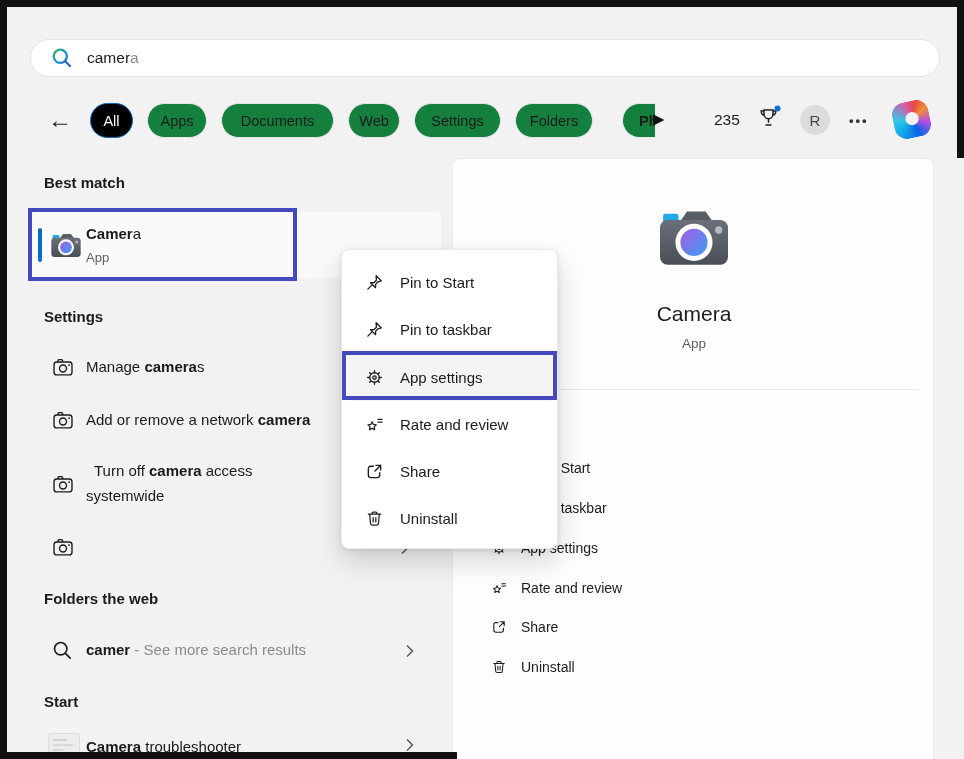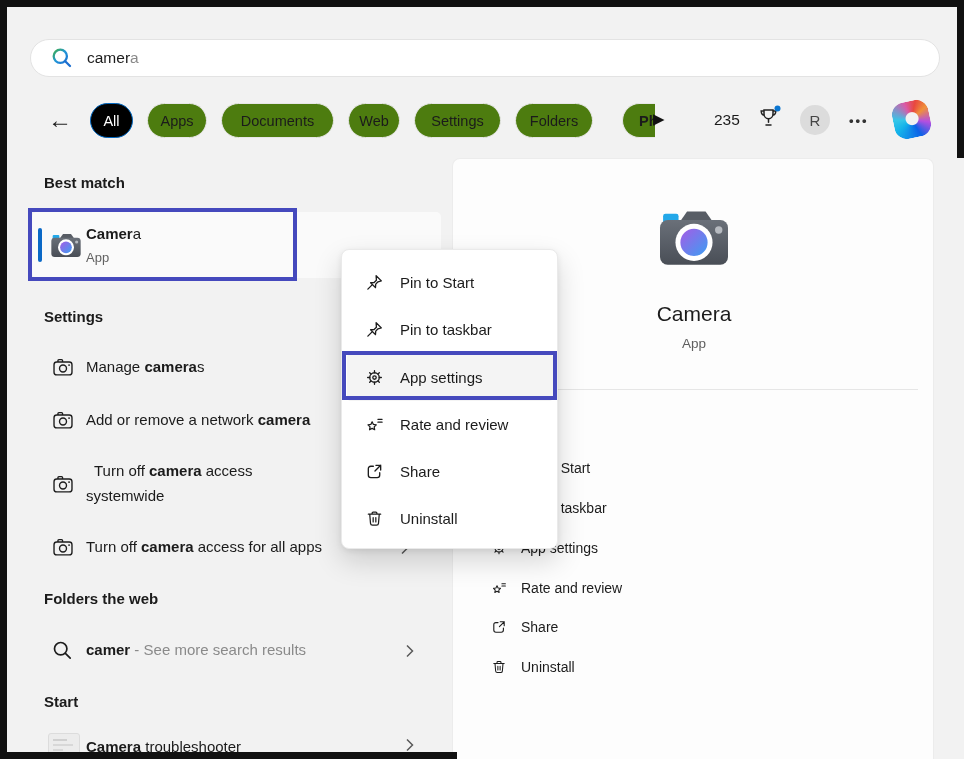--- a/index.html
+++ b/index.html
@@ -8,21 +8,21 @@
          font-family:"Liberation Sans",sans-serif;color:#1b1b1b;overflow:hidden;margin:0 auto;}
   .abs{position:absolute;}
   .black{background:#111;}
   .b{font-weight:700;}
   .m{color:#8a8a8a;font-weight:400;}
   
   .searchbox{left:30px;top:39px;width:910px;height:38px;background:#fff;border:1px solid #e3e3e3;
              border-radius:19px;display:flex;align-items:center;padding-left:20px;}
   .searchtext{margin-left:14px;font-size:15.5px;}
   
-  .pill{position:absolute;top:103px;height:35px;border-radius:18px;background:#4d7c0f;border:1px solid #e7e7e7;
+  .pill{position:absolute;top:103px;height:35px;border-radius:18px;background:#15803d;border:1px solid #e7e7e7;
         display:flex;align-items:center;justify-content:center;font-size:14.5px;color:#1b1b1b;}
   .pill.active{background:#000000;border-color:#0067c0;color:#fff;}
   .pill.clipped{border-radius:18px 0 0 18px;border-right:none;overflow:hidden;justify-content:flex-start;padding-left:16px;}
   
   .heading{position:absolute;left:44px;font-size:15px;font-weight:700;}
   .lrow-text{font-size:15px;white-space:nowrap;}
   .sub{font-size:13px;color:#616161;}
   .chev{position:absolute;width:14px;height:14px;}
   
   .overlay{left:452px;top:158px;width:512px;height:601px;background:#f2f2f2;z-index:2;}
@@ -206,21 +206,20 @@
     <span class="abs" style="left:52px;top:11px;">
       <svg width="22" height="22" viewBox="0 0 24 24">
           <g fill="none" stroke="#1d1d1d" stroke-width="1.5">
         <rect x="2.2" y="5.5" width="19.6" height="14" rx="3"></rect>
         <path d="M6.5 5.5V3.9c0-.6.4-1 1-1h3c.6 0 1 .4 1 1v1.6"></path>
         <circle cx="12" cy="12.5" r="3.8"></circle>
           </g>
         <circle cx="18.6" cy="8.8" r="1" fill="#1d1d1d"></circle>
         </svg>
     </span>
-    <span class="abs lrow-text" style="left:86px;top:12px;"><span>Turn off </span><span class="b">camera</span><span> access for all apps</span></span>
     <span class="chev" style="left:398px;top:15px;">
       <svg width="14" height="14" viewBox="0 0 14 14">
           <path d="M4 1.5l5.5 5.5L4 12.5" fill="none" stroke="#5a5a5a" stroke-width="1.5"></path>
         </svg></span>
   </div>
 
   <div class="heading" style="top:590px;">Folders the web</div>
 
   <div class="abs" style="left:0;top:630px;width:452px;height:42px;">
     <span class="abs" style="left:52px;top:10px;">

